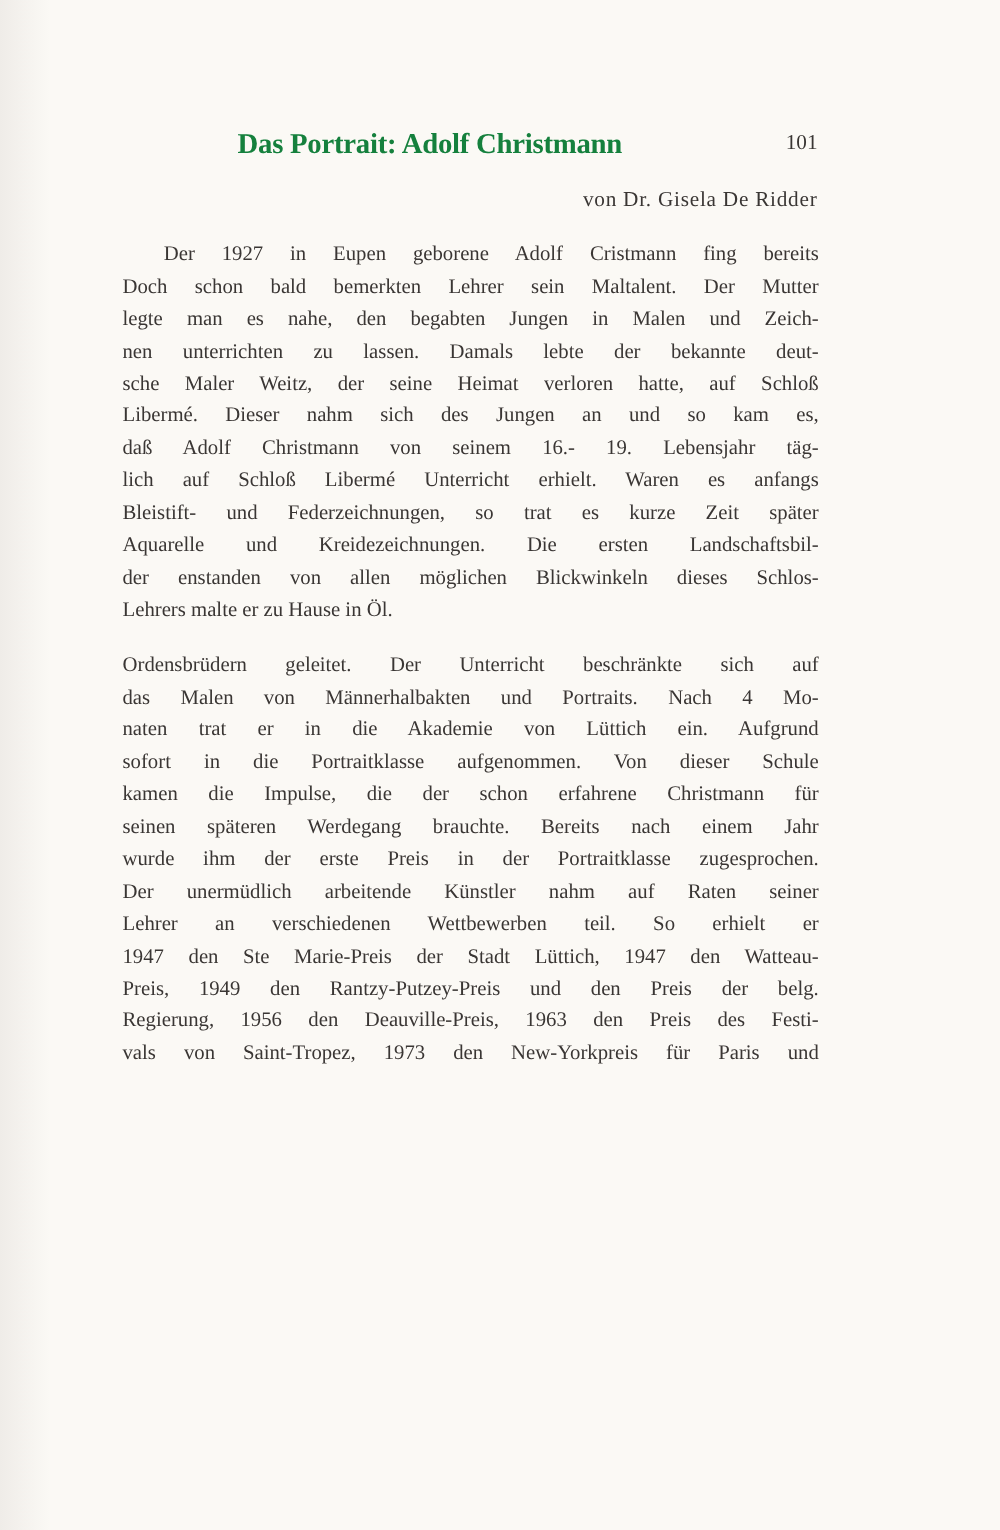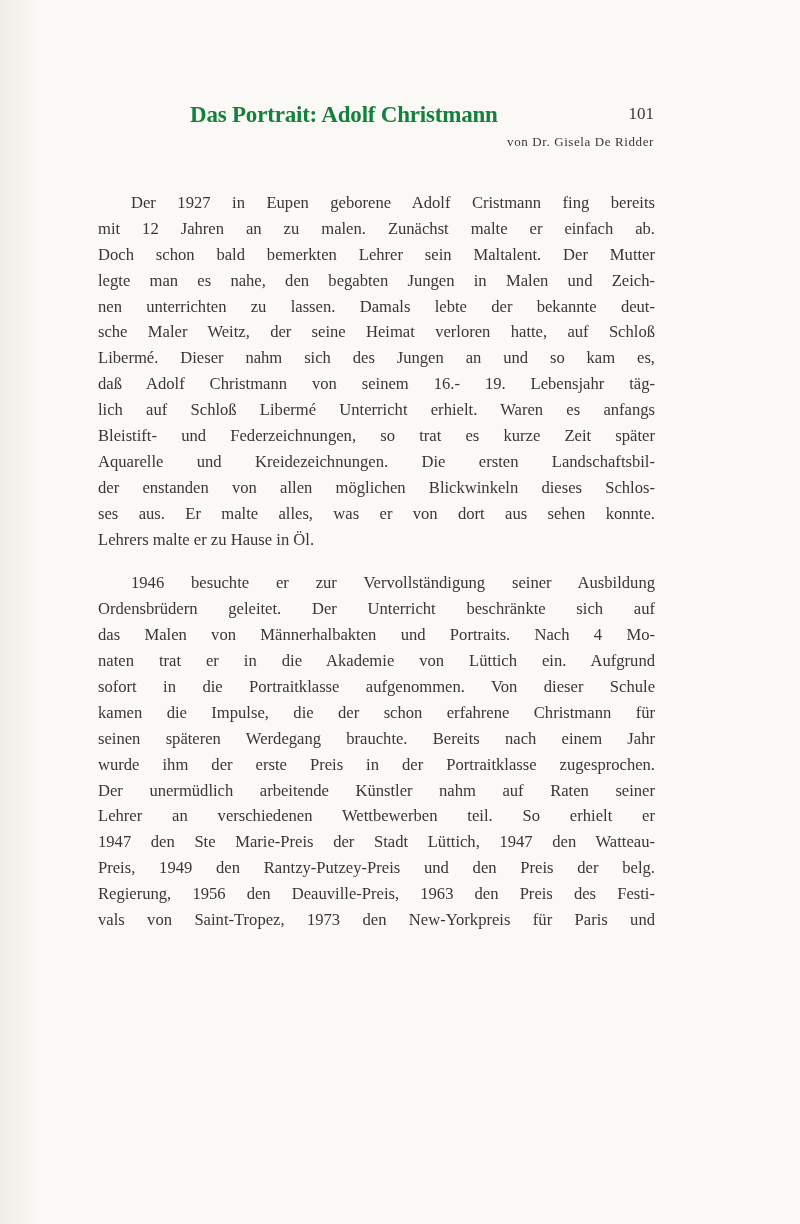--- a/index.html
+++ b/index.html
@@ -37,23 +37,23 @@
       top: 102px;
       left: 190px;
       font-size: 23px;
       font-weight: bold;
       color: #15803d;
       white-space: nowrap;
       letter-spacing: -0.2px;
     }
     .author {
       position: absolute;
-      top: 134px;
+      top: 150px;
       right: 146px;
-      font-size: 13px;
+      font-size: 17px;
       letter-spacing: 0.6px;
       white-space: nowrap;
     }
     .body-text {
       position: absolute;
       top: 190px;
       left: 98px;
       width: 557px;
       font-size: 16.6px;
       line-height: 25.9px;
@@ -84,37 +84,34 @@
 
 <h1 class="title" style="margin:0;">Das Portrait: Adolf Christmann</h1>
 
 <div class="author">von Dr. Gisela De Ridder</div>
 
 <div class="body-text">
 
 
   <div class="paragraph">
     <span class="line indent">Der 1927 in Eupen geborene Adolf Cristmann fing bereits</span>
-    <span class="line">mit 12 Jahren an zu malen. Zunächst malte er einfach ab.</span>
     <span class="line">Doch schon bald bemerkten Lehrer sein Maltalent. Der Mutter</span>
     <span class="line">legte man es nahe, den begabten Jungen in Malen und Zeich-</span>
     <span class="line">nen unterrichten zu lassen. Damals lebte der bekannte deut-</span>
     <span class="line">sche Maler Weitz, der seine Heimat verloren hatte, auf Schloß</span>
     <span class="line">Libermé. Dieser nahm sich des Jungen an und so kam es,</span>
     <span class="line">daß Adolf Christmann von seinem 16.- 19. Lebensjahr täg-</span>
     <span class="line">lich auf Schloß Libermé Unterricht erhielt. Waren es anfangs</span>
     <span class="line">Bleistift- und Federzeichnungen, so trat es kurze Zeit später</span>
     <span class="line">Aquarelle und Kreidezeichnungen. Die ersten Landschaftsbil-</span>
     <span class="line">der enstanden von allen möglichen Blickwinkeln dieses Schlos-</span>
-    <span class="line">ses aus. Er malte alles, was er von dort aus sehen konnte.</span>
     <span class="line last">Lehrers malte er zu Hause in Öl.</span>
   </div>
 
   <div class="paragraph">
-    <span class="line indent">1946 besuchte er zur Vervollständigung seiner Ausbildung</span>
     <span class="line">Ordensbrüdern geleitet. Der Unterricht beschränkte sich auf</span>
     <span class="line">das Malen von Männerhalbakten und Portraits. Nach 4 Mo-</span>
     <span class="line">naten trat er in die Akademie von Lüttich ein. Aufgrund</span>
     <span class="line">sofort in die Portraitklasse aufgenommen. Von dieser Schule</span>
     <span class="line">kamen die Impulse, die der schon erfahrene Christmann für</span>
     <span class="line">seinen späteren Werdegang brauchte. Bereits nach einem Jahr</span>
     <span class="line">wurde ihm der erste Preis in der Portraitklasse zugesprochen.</span>
     <span class="line">Der unermüdlich arbeitende Künstler nahm auf Raten seiner</span>
     <span class="line">Lehrer an verschiedenen Wettbewerben teil. So erhielt er</span>
     <span class="line">1947 den Ste Marie-Preis der Stadt Lüttich, 1947 den Watteau-</span>

